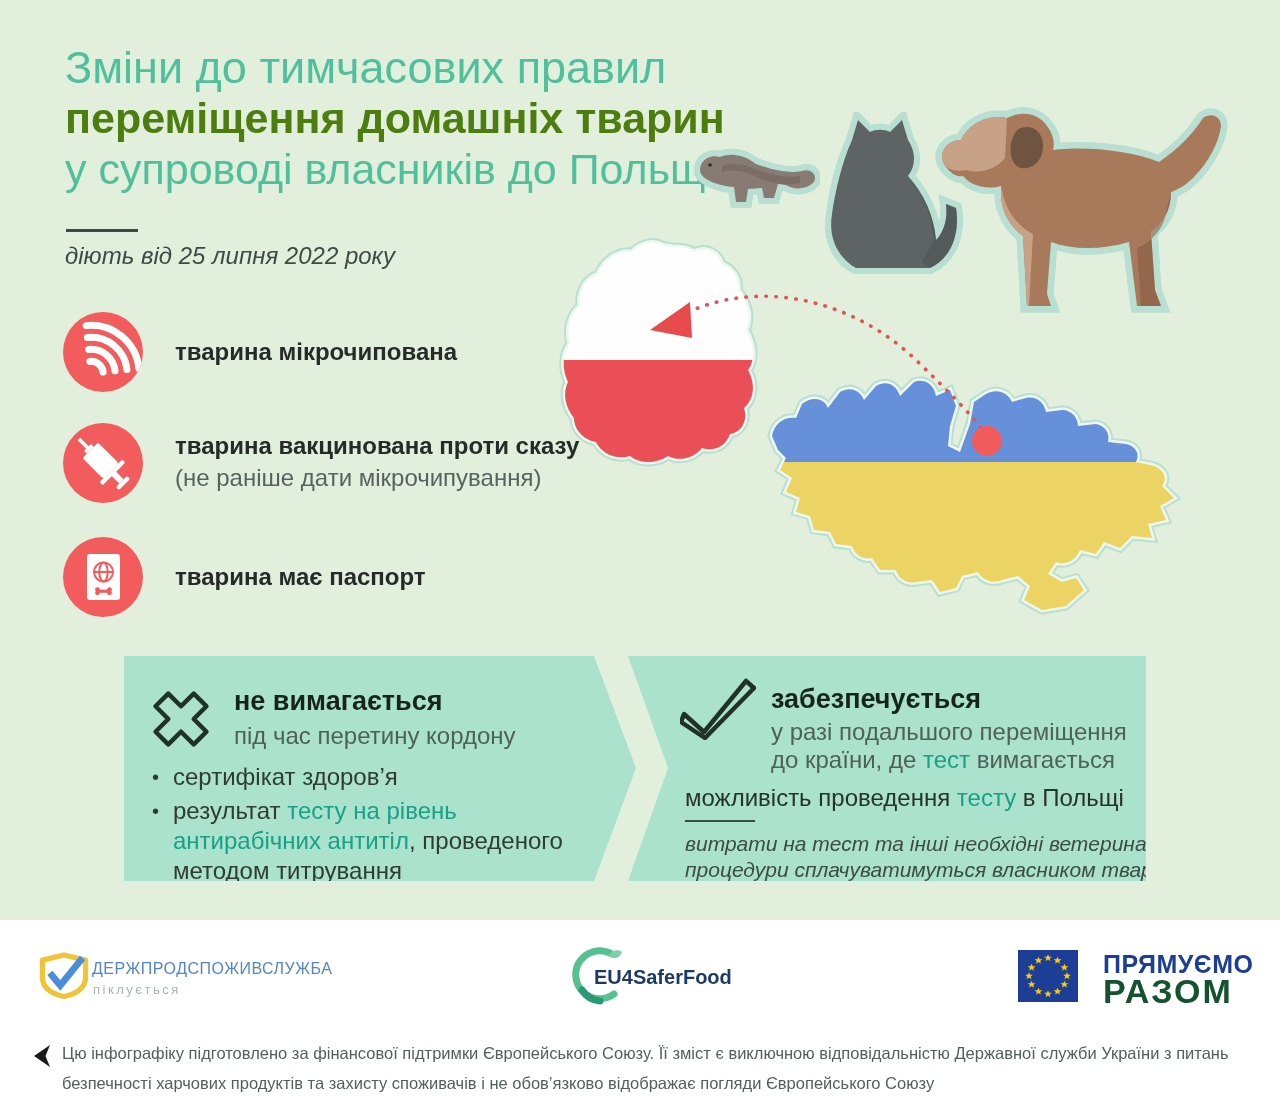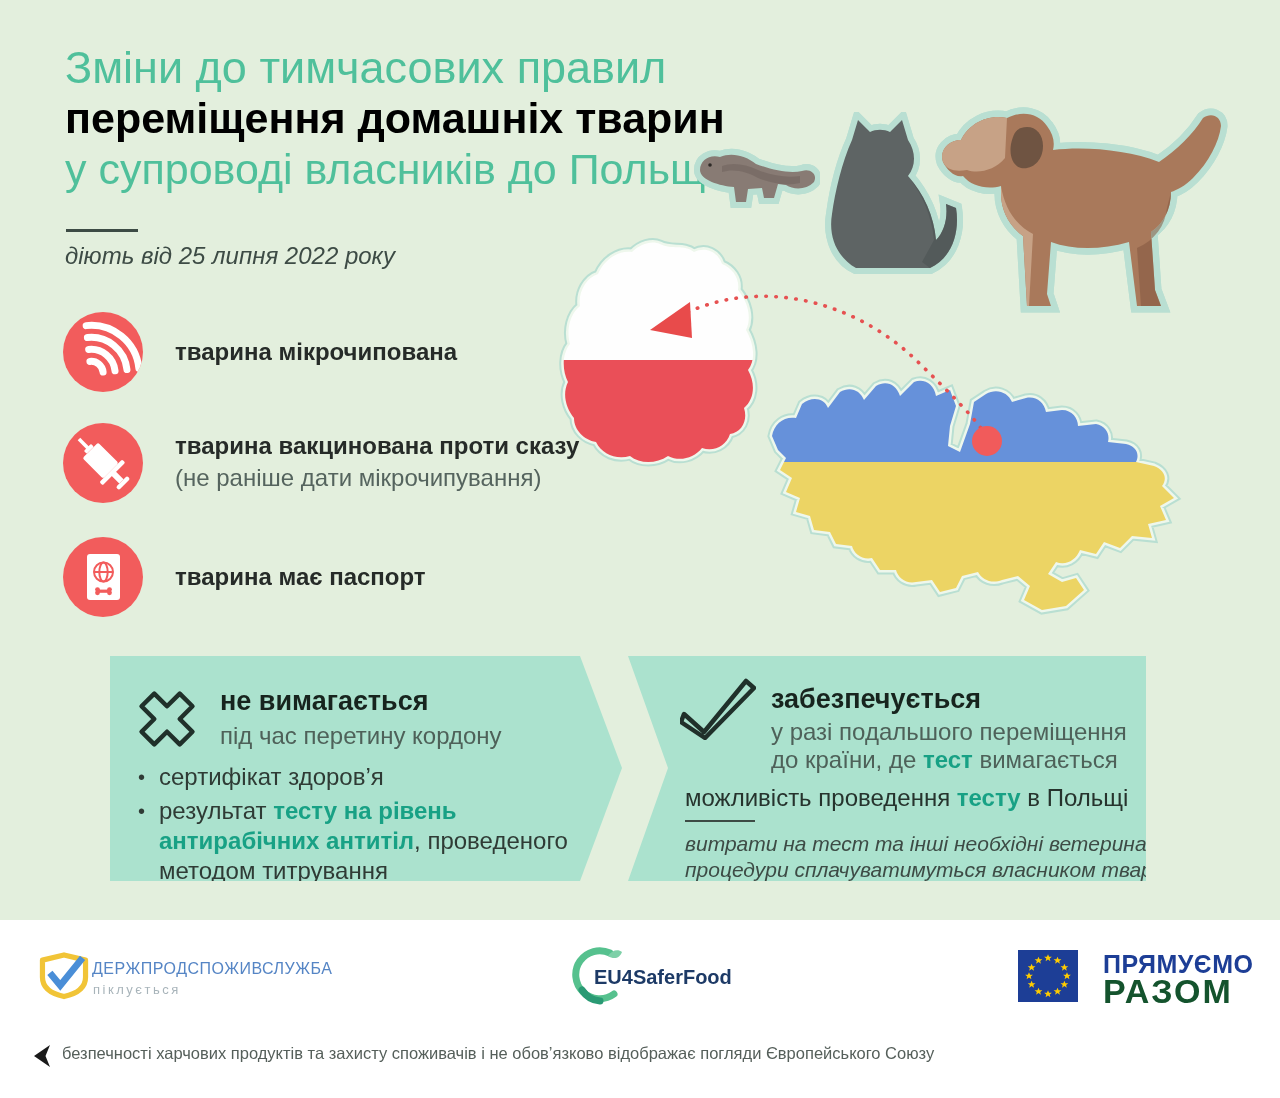--- a/index.html
+++ b/index.html
@@ -7,39 +7,39 @@
     width:1280px;height:1098px;position:relative;overflow:hidden;
     font-family:"Liberation Sans", sans-serif;background:#ffffff;
   }
   .abs{position:absolute;}
   .bg-hero{left:0;top:0;width:1280px;height:920px;background:#e3efdd;}
   .footer-band{left:0;top:920px;width:1280px;height:178px;background:#ffffff;}
 
   
   .title-block{left:65px;top:42px;line-height:51px;white-space:nowrap;}
   .title-l1{font-size:45px;color:#4fc09b;}
-  .title-l2{font-size:43px;color:#000000;font-weight:bold;}
+  .title-l2{font-size:43px;color:#4d7c0f;font-weight:bold;}
   .title-l3{font-size:43px;color:#4fc09b;}
   .title-divider{left:66px;top:229px;width:72px;height:3px;background:#3d4b45;}
   .date-line{left:65px;top:242px;font-size:24px;font-style:italic;color:#3d4b45;white-space:nowrap;}
 
   
   .req-circle{width:80px;height:80px;border-radius:50%;background:#f25c5c;left:63px;overflow:hidden;}
   .req-title{left:175px;font-size:24px;font-weight:bold;color:#262b28;white-space:nowrap;}
   .req-note{left:175px;font-size:24px;color:#55645e;white-space:nowrap;}
 
   
   .box{top:656px;height:225px;background:#abe2ce;}
-  .box-left{left:110px;width:512px;
+  .box-left{left:124px;width:512px;
     clip-path:polygon(0 0,470px 0,512px 112px,470px 225px,0 225px);}
   .box-right{left:628px;width:518px;
     clip-path:polygon(0 0,518px 0,518px 225px,0 225px,40px 112px);}
   .box-head{font-size:27px;font-weight:bold;color:#17241e;white-space:nowrap;}
   .box-sub{font-size:24px;color:#4e6159;white-space:nowrap;}
-  .green{color:#18a185;font-weight:bold;}
+  .green{color:#18a185;font-weight:normal;}
   .bullet-row{display:flex;font-size:24px;color:#2f3b35;line-height:30px;}
   .bullet-row::before{content:"•";margin-right:14px;color:#2f3b35;font-size:20px;line-height:30px;}
   .note-italic{font-size:21px;font-style:italic;color:#3d4b45;line-height:27px;white-space:nowrap;}
   .mini-divider{width:70px;height:2px;background:#3d4b45;}
 
   
   .agency-name{left:92px;top:960px;font-size:16px;font-weight:normal;color:#5585c5;letter-spacing:.5px;white-space:nowrap;}
   .agency-tag{left:93px;top:982px;font-size:13px;color:#a8b4ba;letter-spacing:2.5px;white-space:nowrap;}
   .eu4-text{left:594px;top:966px;font-size:20px;font-weight:bold;color:#1d3a66;white-space:nowrap;}
   .eu-flag{left:1018px;top:950px;width:60px;height:52px;background:#1d3e96;}
@@ -226,14 +226,15 @@
     <use href="#star" x="20.5" y="10.5"></use>
   </svg>
 </div>
 <div class="abs eu-prog-1">ПРЯМУЄМО</div>
 <div class="abs eu-prog-2">РАЗОМ</div>
 
 <svg class="abs" style="left:33px;top:1044px;" width="18" height="24" viewBox="0 0 18 24">
   <path d="M 1,12 L 17,1 L 12.5,12 L 17,23 Z" fill="#1a1a1a"></path>
 </svg>
 <div class="abs disclaimer">
+  <div>Цю інфографіку підготовлено за фінансової підтримки Європейського Союзу. Її зміст є виключною відповідальністю Державної служби України з питань</div>
   <div>безпечності харчових продуктів та захисту споживачів і не обов’язково відображає погляди Європейського Союзу</div>
 </div>
 
 </body></html>

